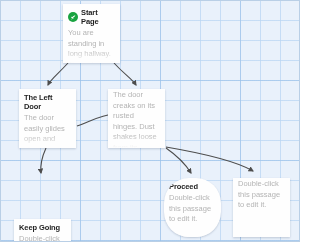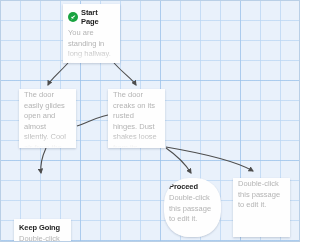--- a/index.html
+++ b/index.html
@@ -87,20 +87,23 @@
               <path d="M7.6 2.2 C6 2.1 4.4 3 3.4 4.4 L2.1 4 L1.3 4.8 L2.8 5.6 L4.2 7 L5 6.2 L4.6 4.9 C6 3.9 7.7 3.6 7.6 2.2 Z" fill="#ffffff"></path>
               <path d="M2.6 6.6 L1.6 8.2 L3.2 7.3 Z" fill="#ffffff"></path>
             </svg>
           </span>
           <span class="p-title">Start Page</span>
         </div>
         <div class="p-body">You are standing in long hallway. The only sound is the buzz of the</div>
         <div class="fade"></div>
       </div>
       <div class="passage" style="left: 18px; top: 88px; width: 57px; height: 59px;">
+        <div class="p-head">
+          <span class="p-title">The Left Door</span>
+        </div>
         <div class="p-body">The door easily glides open and almost silently. Cool air from the hallway</div>
         <div class="fade"></div>
       </div>
       <div class="passage" style="left: 107px; top: 88px; width: 57px; height: 59px;">
         <div class="p-body">The door creaks on its rusted hinges. Dust shakes loose from its</div>
         <div class="fade"></div>
       </div>
       <div class="passage" style="left: 13px; top: 177px; width: 57px; height: 59px; margin-top: 41px;">
         <div class="p-head">
           <span class="p-title">Keep Going</span>

